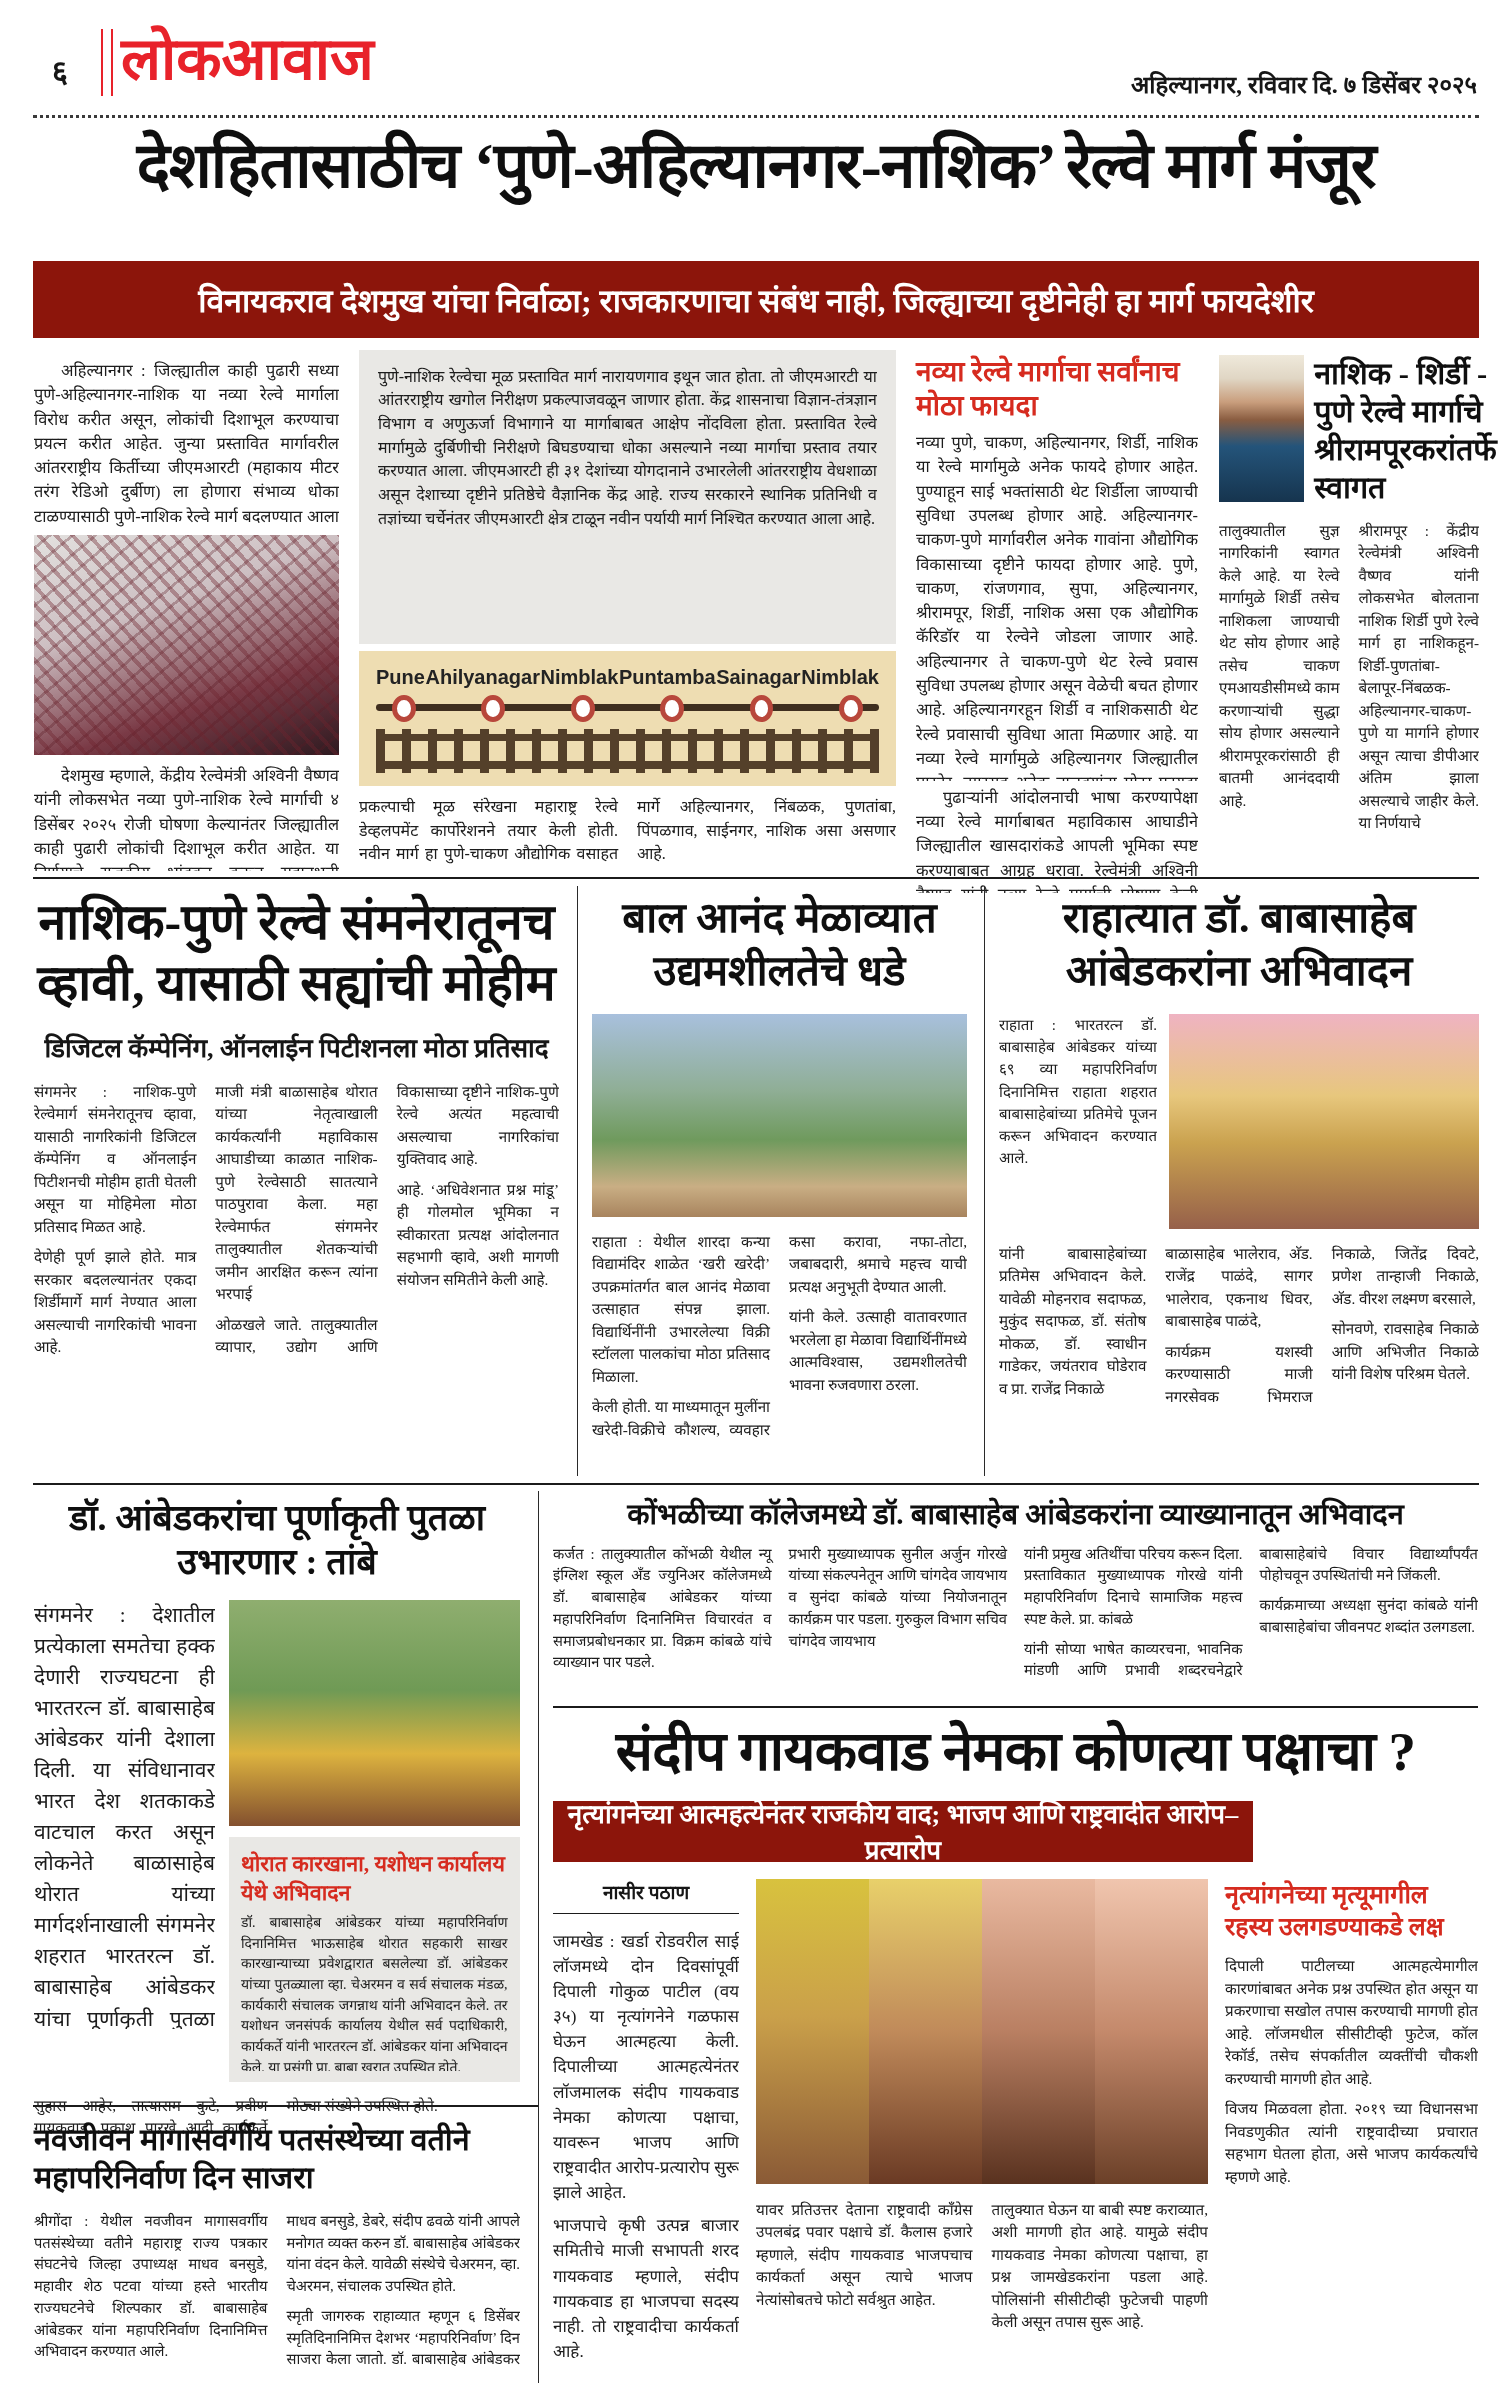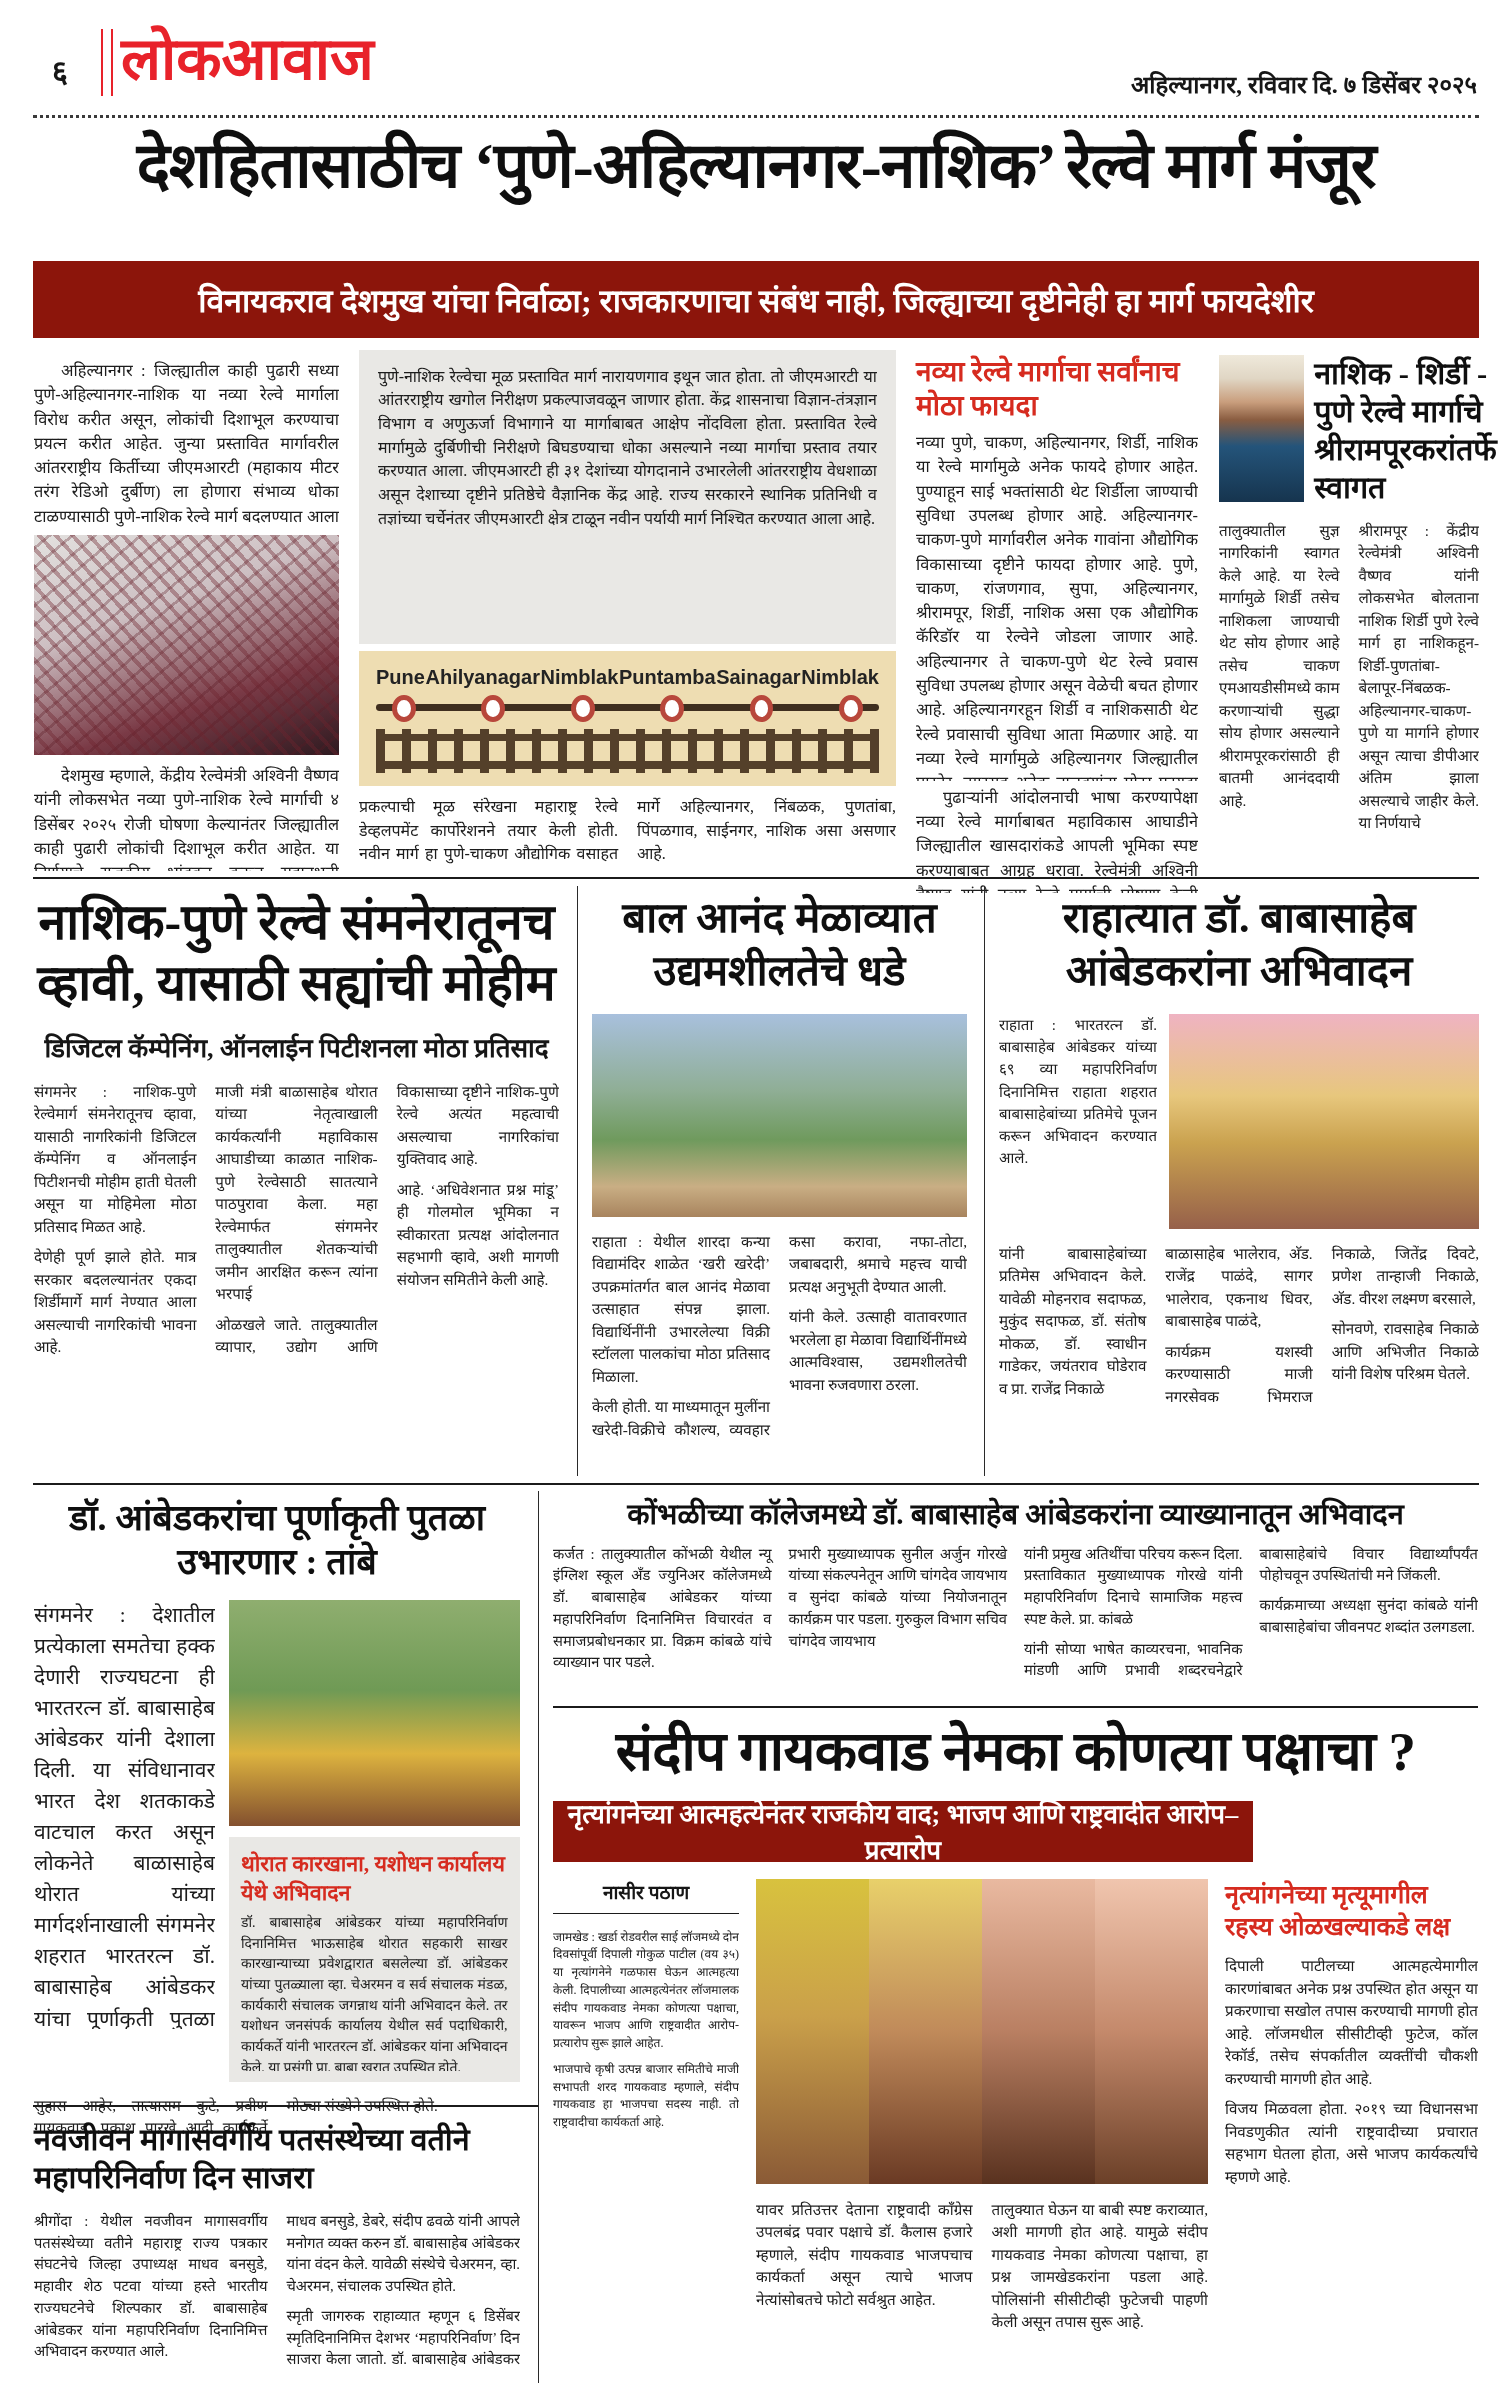--- a/index.html
+++ b/index.html
@@ -219,41 +219,41 @@
   <div class="abs" style="left:553px;top:1720px;width:925px;">
     <div class="headline" style="font-size:55px;text-align:center;letter-spacing:-0.6px;">संदीप गायकवाड नेमका कोणत्या पक्षाचा ?</div>
     <div class="maroon-band" style="width:700px;height:61px;margin-top:16px;">
       <span class="deck" style="font-size:26px;">नृत्यांगनेच्या आत्महत्येनंतर राजकीय वाद; भाजप आणि राष्ट्रवादीत आरोप–प्रत्यारोप</span>
     </div>
 
     <div style="display:flex;gap:17px;margin-top:17px;">
 
       <div style="width:186px;flex:none;">
         <div class="byline">नासीर पठाण</div>
-        <div class="body-txt" style="font-size:12px;height:429px;">
+        <div class="body-txt" style="font-size:17px;height:429px;">
           <p style="text-indent:0;">जामखेड : खर्डा रोडवरील साई लॉजमध्ये दोन दिवसांपूर्वी दिपाली गोकुळ पाटील (वय ३५) या नृत्यांगनेने गळफास घेऊन आत्महत्या केली. दिपालीच्या आत्महत्येनंतर लॉजमालक संदीप गायकवाड नेमका कोणत्या पक्षाचा, यावरून भाजप आणि राष्ट्रवादीत आरोप-प्रत्यारोप सुरू झाले आहेत.</p>
           <p style="text-indent:0;">भाजपाचे कृषी उत्पन्न बाजार समितीचे माजी सभापती शरद गायकवाड म्हणाले, संदीप गायकवाड हा भाजपचा सदस्य नाही. तो राष्ट्रवादीचा कार्यकर्ता आहे.</p>
         </div>
       </div>
 
       <div style="width:452px;flex:none;">
         <div class="photo faces" style="width:452px;height:305px;">
           <div class="face1"></div>
           <div class="face2"></div>
           <div class="face3"></div>
           <div class="face4"></div>
         </div>
         <div class="body-txt cols2" style="width:452px;height:169px;margin-top:14.7px;font-size:15.2px;">
           <p style="text-indent:0;">यावर प्रतिउत्तर देताना राष्ट्रवादी काँग्रेस उपलबंद्र पवार पक्षाचे डॉ. कैलास हजारे म्हणाले, संदीप गायकवाड भाजपचाच कार्यकर्ता असून त्याचे भाजप नेत्यांसोबतचे फोटो सर्वश्रुत आहेत.</p>
           <p style="text-indent:0;">तालुक्यात घेऊन या बाबी स्पष्ट कराव्यात, अशी मागणी होत आहे. यामुळे संदीप गायकवाड नेमका कोणत्या पक्षाचा, हा प्रश्न जामखेडकरांना पडला आहे. पोलिसांनी सीसीटीव्ही फुटेजची पाहणी केली असून तपास सुरू आहे.</p>
         </div>
       </div>
 
       <div style="flex:1;">
-        <div class="red" style="font-size:25px;font-weight:700;line-height:1.3;">नृत्यांगनेच्या मृत्यूमागील रहस्य ओळखल्याकडे लक्ष</div>
+        <div class="red" style="font-size:25px;font-weight:700;line-height:1.3;">नृत्यांगनेच्या मृत्यूमागील रहस्य उलगडण्याकडे लक्ष</div>
         <div class="body-txt" style="font-size:15.2px;height:316px;margin-top:11.3px;">
           <p style="text-indent:0;">दिपाली पाटीलच्या आत्महत्येमागील कारणांबाबत अनेक प्रश्न उपस्थित होत असून या प्रकरणाचा सखोल तपास करण्याची मागणी होत आहे. लॉजमधील सीसीटीव्ही फुटेज, कॉल रेकॉर्ड, तसेच संपर्कातील व्यक्तींची चौकशी करण्याची मागणी होत आहे.</p>
           <p style="text-indent:0;">विजय मिळवला होता. २०१९ च्या विधानसभा निवडणुकीत त्यांनी राष्ट्रवादीच्या प्रचारात सहभाग घेतला होता, असे भाजप कार्यकर्त्यांचे म्हणणे आहे.</p>
         </div>
       </div>
     </div>
   </div>
 
 </div>
 

